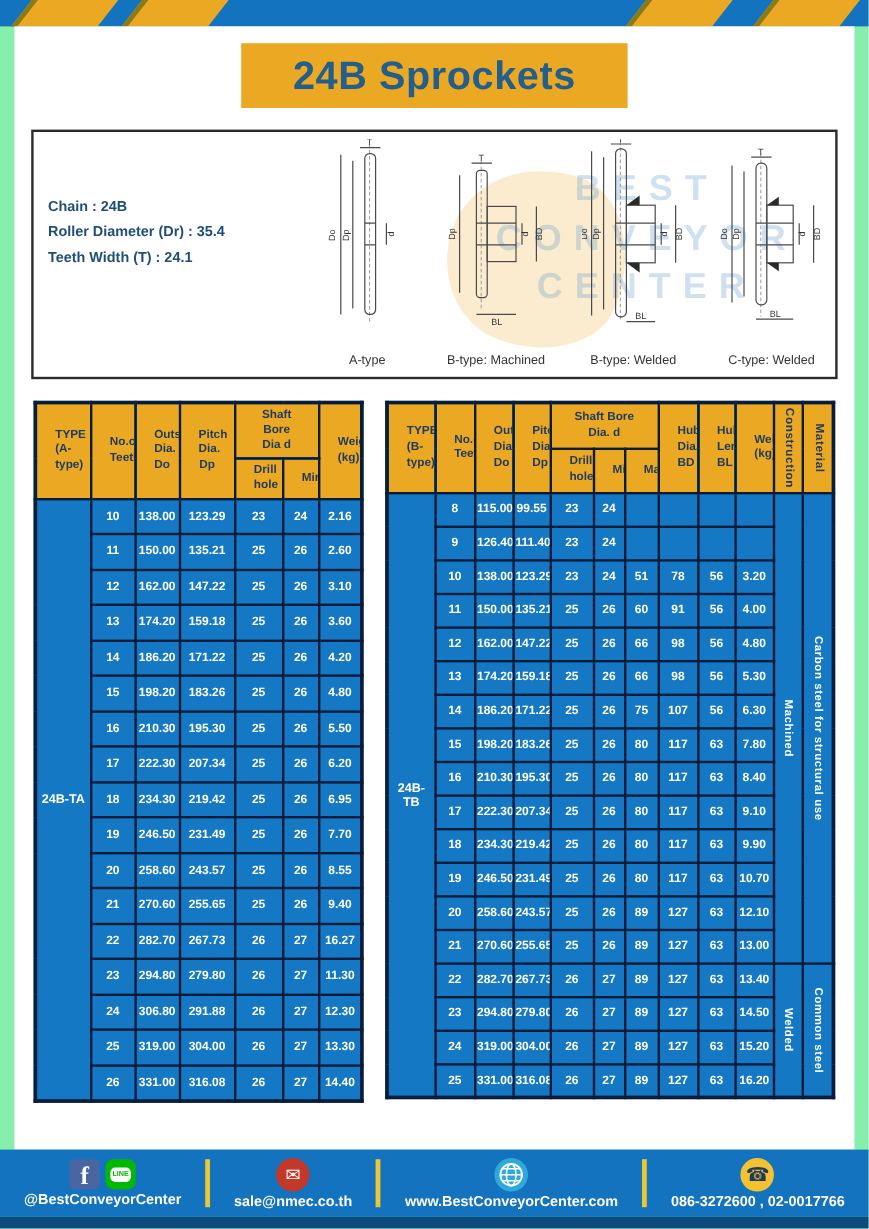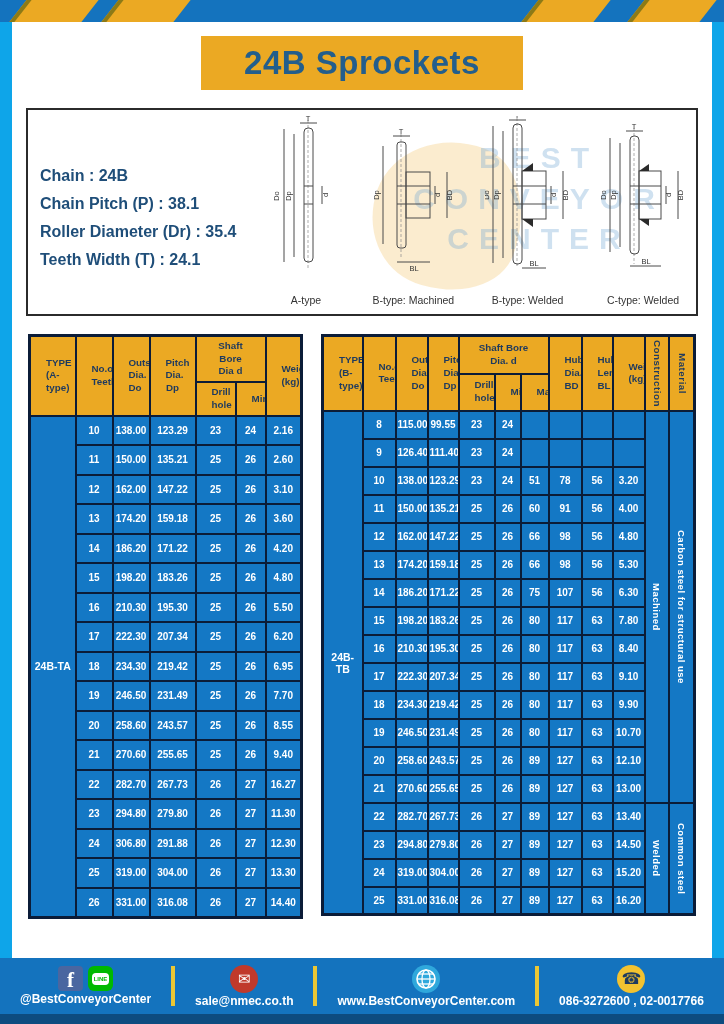--- a/index.html
+++ b/index.html
@@ -1,35 +1,35 @@
 <!DOCTYPE html>
 <html><head>
 <meta charset="utf-8">
 <style>
   * { margin:0; padding:0; box-sizing:border-box; }
   html,body { width:724px; }
   body { font-family:"Liberation Sans", sans-serif; background:#fff; }
-  .page { position:relative; width:724px; height:1024px; background:#0ea5e9; overflow:hidden; }
+  .page { position:relative; width:724px; height:1024px; background:#86efac; overflow:hidden; }
 
   
   .top-band { position:relative; height:22px; background:#1473BE; overflow:hidden; }
   .stripe { position:absolute; top:-4px; height:30px; width:72px; background:#EBA923; transform:skewX(-38deg); border-left:5px solid #8C7A17; }
   .s1{left:18px;} .s2{left:110px;} .s3{left:530px;} .s4{left:636px;}
 
   .content { position:relative; margin:0 12px; height:936px; background:#fff; overflow:hidden; }
 
   .title-banner { width:322px; height:54px; margin:14px auto 0; background:#EBA923; display:flex; align-items:center; justify-content:center; }
   .title-banner h1 { color:#235E8C; font-size:33px; font-weight:bold; letter-spacing:0.5px; }
 
   
   .spec-box { position:relative; margin:18px 14px 0; height:208px; border:2px solid #2b2b2b; background:#fff; display:flex; overflow:hidden; }
   .watermark { position:absolute; left:346px; top:28px; width:330px; text-align:center; color:rgba(110,165,210,0.33); font-weight:bold; font-size:30px; letter-spacing:10px; line-height:1.35; pointer-events:none; }
   .wm-blob { position:absolute; left:345px; top:30px; width:150px; height:150px; background:rgba(235,169,35,0.22); border-radius:58% 42% 55% 45%/50% 60% 40% 50%; transform:rotate(20deg); pointer-events:none; }
   .specs { flex:0 0 242px; padding:52px 0 0 12px; }
-  .specs div { color:#1F4E79; font-weight:bold; font-size:16px; line-height:1.75; white-space:nowrap; }
+  .specs div { color:#1F4E79; font-weight:bold; font-size:12px; line-height:1.75; white-space:nowrap; }
   .diagrams { flex:1; display:flex; justify-content:space-between; padding:4px 10px 8px 0; position:relative; }
   .diagram { display:flex; flex-direction:column; align-items:center; justify-content:flex-end; }
   .diagram svg { display:block; }
   .diagram .caption { font-size:10.5px; color:#333; margin-top:20px; white-space:nowrap; }
   .dl { stroke:#4a4a4a; stroke-width:1; fill:none; }
   .dd { stroke:#8a8a8a; stroke-width:0.7; stroke-dasharray:3 2; }
   .dt { font-size:7.5px; fill:#333; font-family:"Liberation Sans",sans-serif; }
   .weld { fill:#2b2b2b; }
 
   
@@ -79,21 +79,20 @@
     </div>
 
     <div class="spec-box">
       <div class="wm-blob"></div>
       <div class="watermark" style="white-space:pre-line;">BEST
 CONVEYOR
 CENTER</div>
 
       <div class="specs">
         <div>Chain : 24B</div>
-        <div>Chain Pitch (P) : 38.1</div>
         <div>Roller Diameter (Dr) : 35.4</div>
         <div>Teeth Width (T) : 24.1</div>
       </div>
 
       <div class="diagrams">
 
         <div class="diagram">
           <svg width="72" height="158" viewBox="0 0 72 158">
             <line class="dd" x1="38" y1="4" x2="38" y2="154"></line>
             <rect class="dl" x="34" y="12" width="9" height="134" rx="4"></rect>

